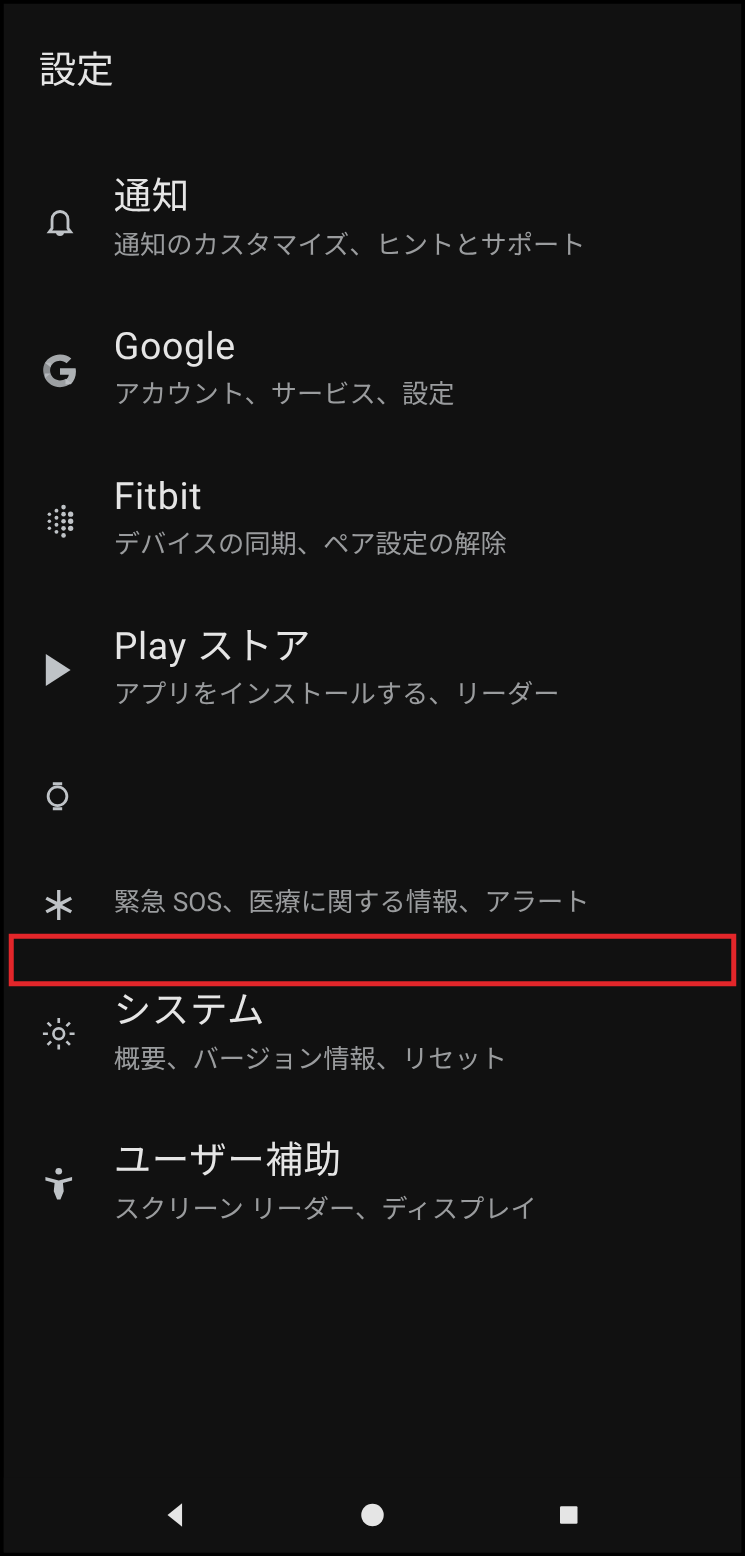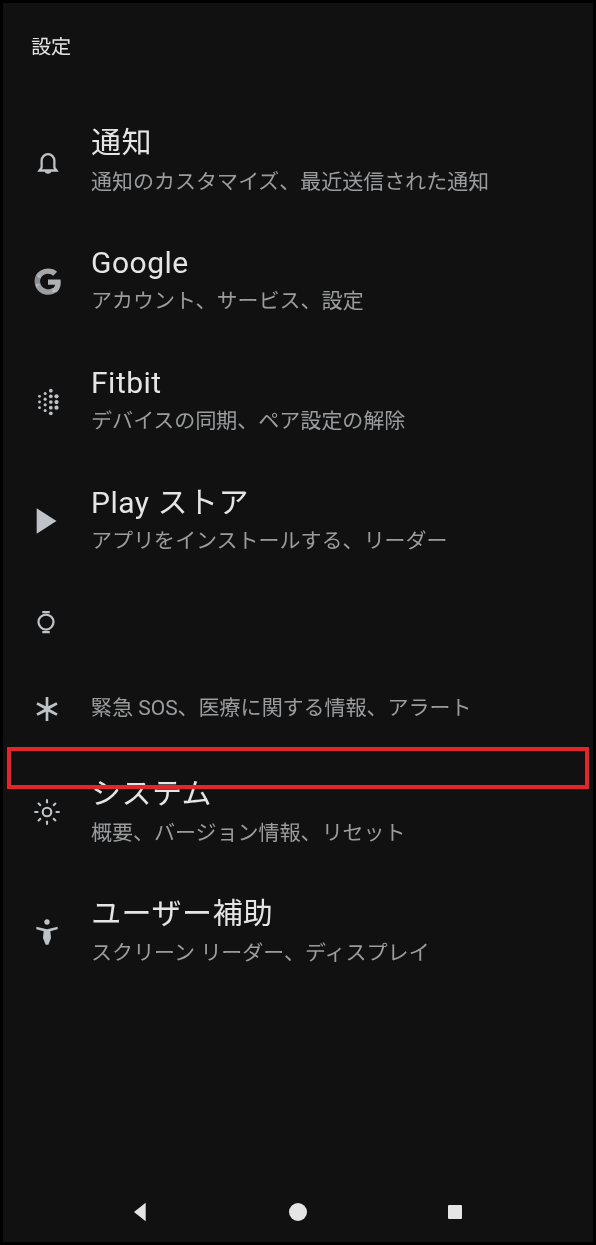--- a/index.html
+++ b/index.html
@@ -21,21 +21,21 @@
     position: relative;
     background: #111;
   }
   .content {
     padding: 28px 0 0 0;
     box-sizing: border-box;
     height: 1175px; 
     overflow: hidden;
   }
   .page-title {
-    font-size: 20px;
+    font-size: 30px;
     color: #e5e5e5;
     padding: 0 28px 40px 28px;
   }
   .list {}
   .item {
     display: flex;
     align-items: center;
     padding: 24px 28px 24px 28px;
     box-sizing: border-box;
   }
@@ -115,21 +115,21 @@
       <div class="icon-col">
         <span class="icon">
           <svg viewBox="0 0 24 24" width="34" height="34" fill="none" stroke="currentColor" stroke-width="1.6">
             <path d="M6 18h12l-1.5-2V11a4.5 4.5 0 0 0-9 0v5L6 18z"></path>
             <path d="M10.5 18a1.5 1.5 0 0 0 3 0"></path>
           </svg>
         </span>
       </div>
       <div class="label-col">
         <div class="item-title">通知</div>
-        <div class="item-sub">通知のカスタマイズ、最近送信された通知</div>
+        <div class="item-sub">通知のカスタマイズ、ヒントとサポート</div>
       </div>
     </div>
 
     <div class="item">
       <div class="icon-col">
         <span class="icon">
           <svg viewBox="0 0 24 24" width="34" height="34" fill="currentColor">
             <path d="M21 12.2c0-.7-.1-1.3-.2-1.9H12v3.7h5c-.2 1.2-.9 2.2-1.9 2.9v2.4h3.1c1.8-1.7 2.8-4.2 2.8-7.1z" opacity=".9"></path>
             <path d="M12 21c2.6 0 4.7-.9 6.3-2.3l-3.1-2.4c-.9.6-2 .9-3.2.9-2.5 0-4.6-1.7-5.3-3.9H3.5v2.5C5.1 18.9 8.3 21 12 21z" opacity=".8"></path>
             <path d="M6.7 13.3c-.2-.6-.3-1.2-.3-1.8s.1-1.3.3-1.8V7.2H3.5C2.8 8.6 2.5 10.2 2.5 11.5s.4 2.9 1 4.3l3.2-2.5z" opacity=".7"></path>

